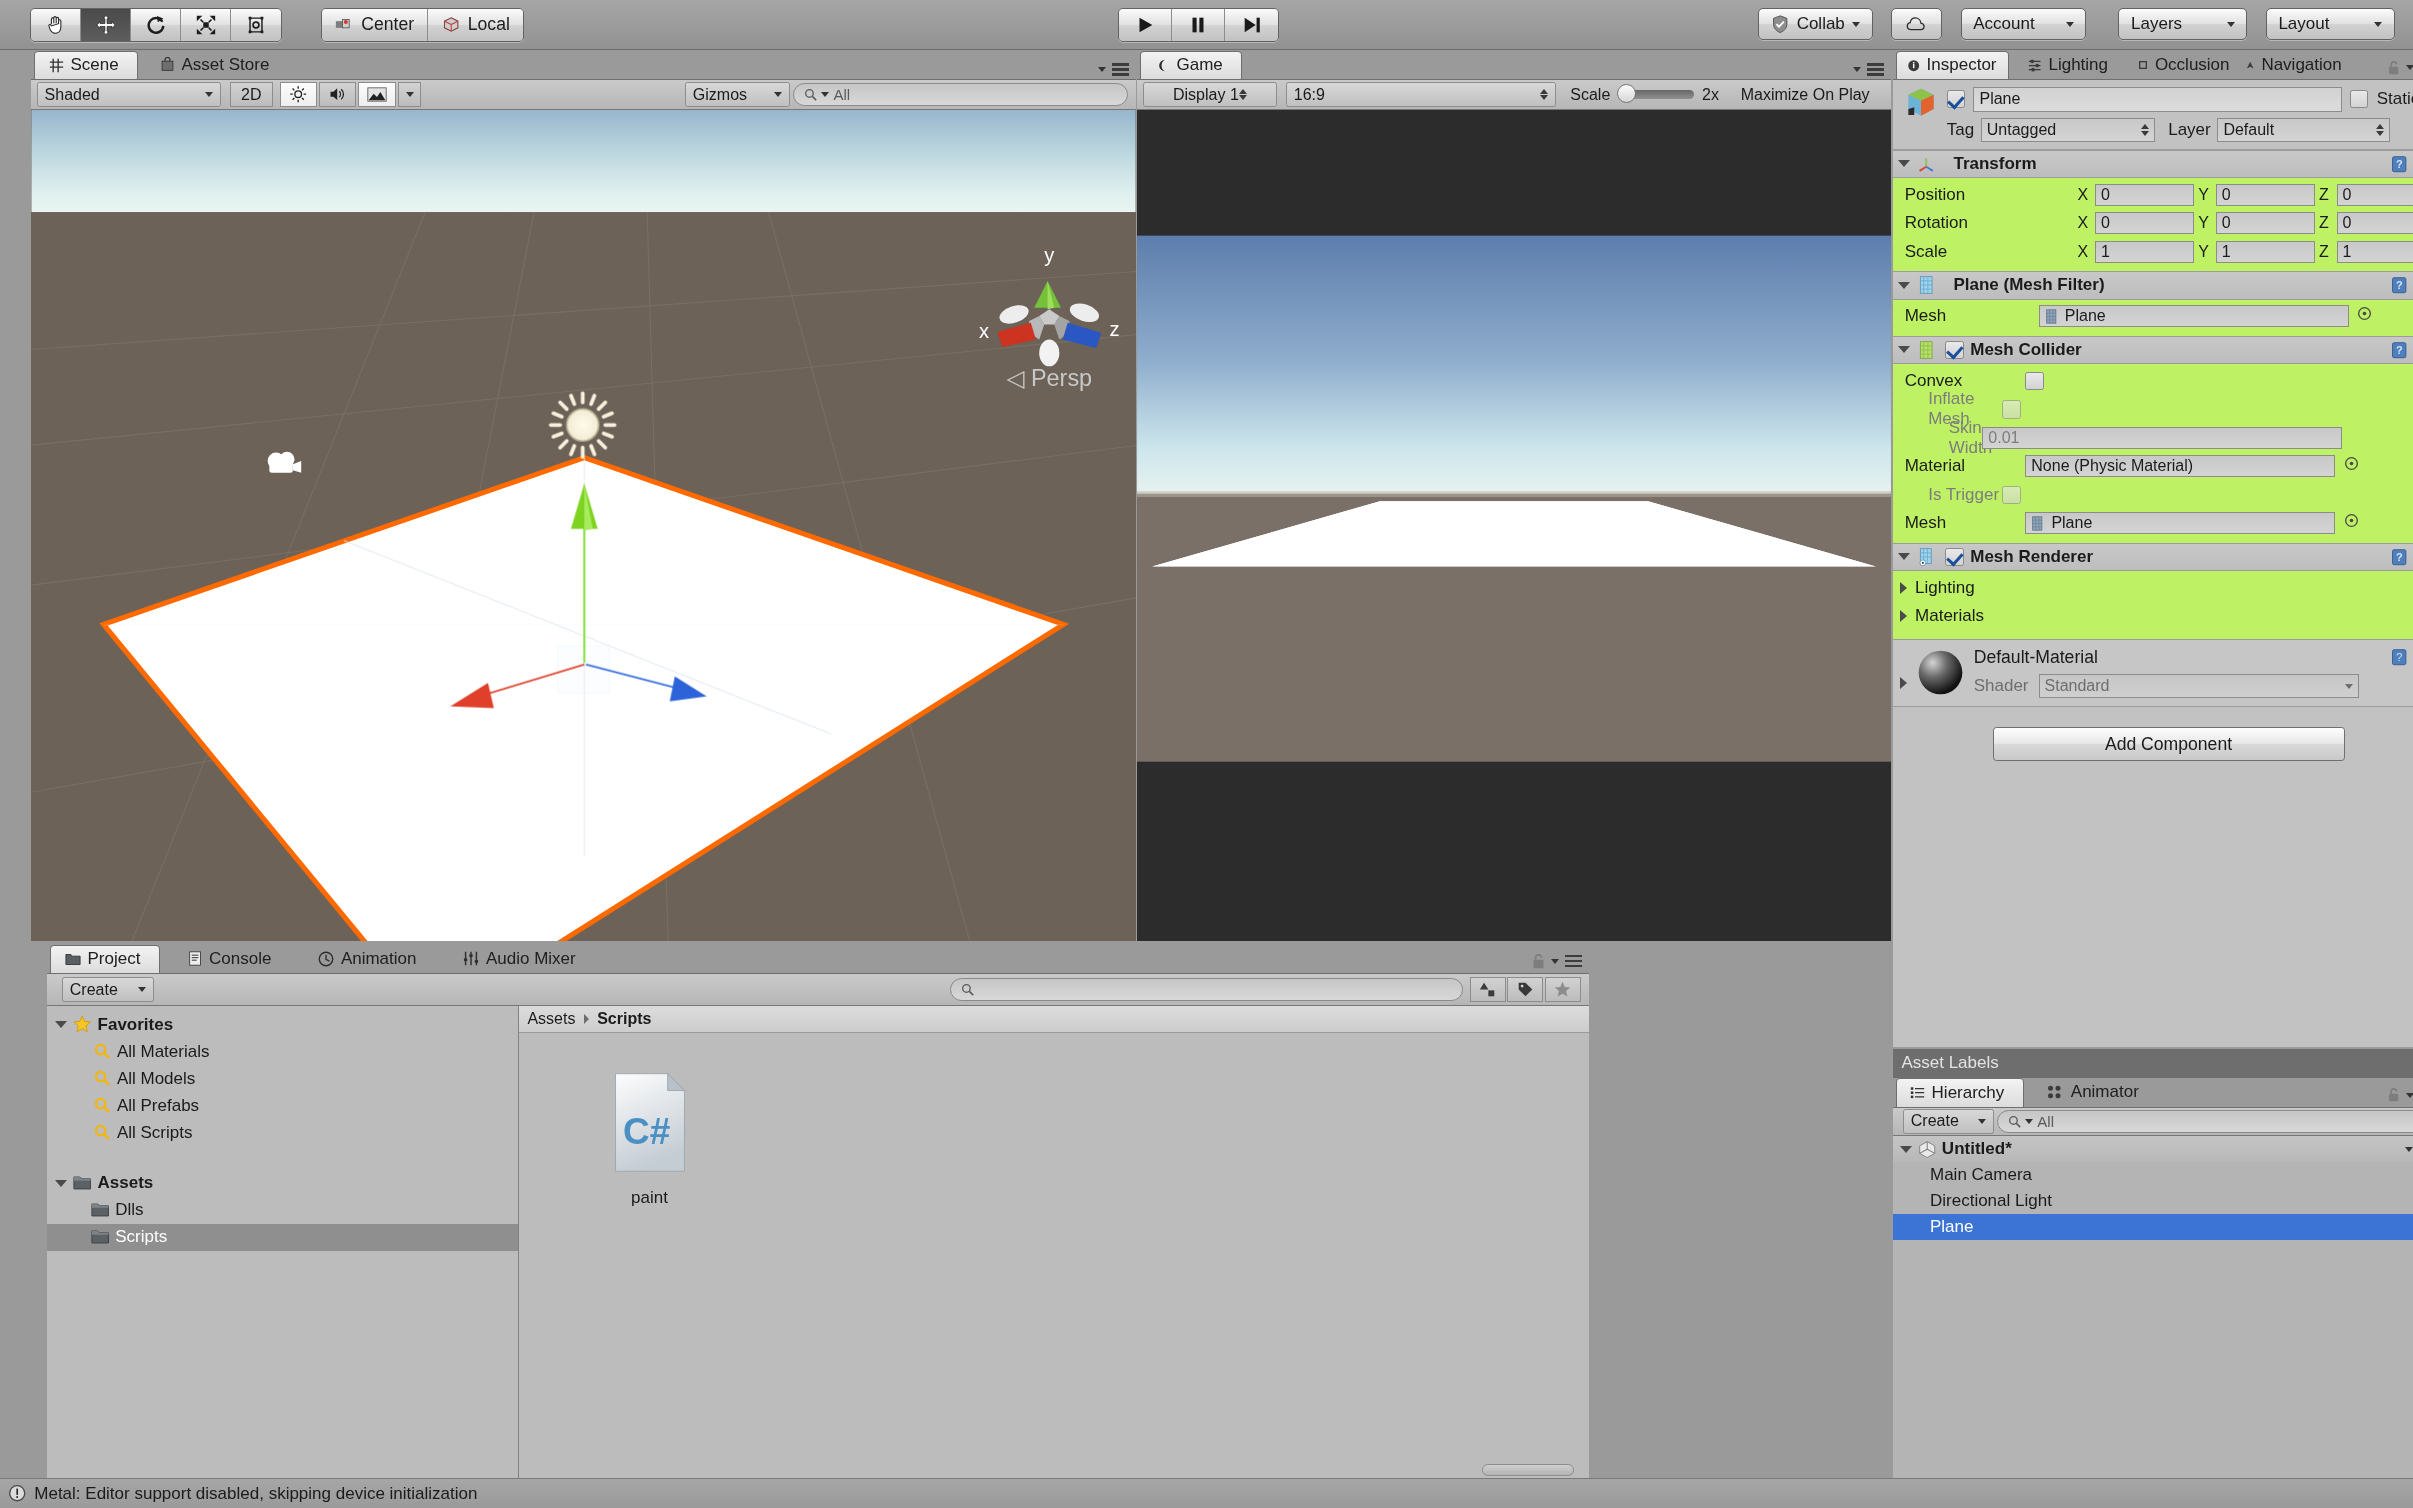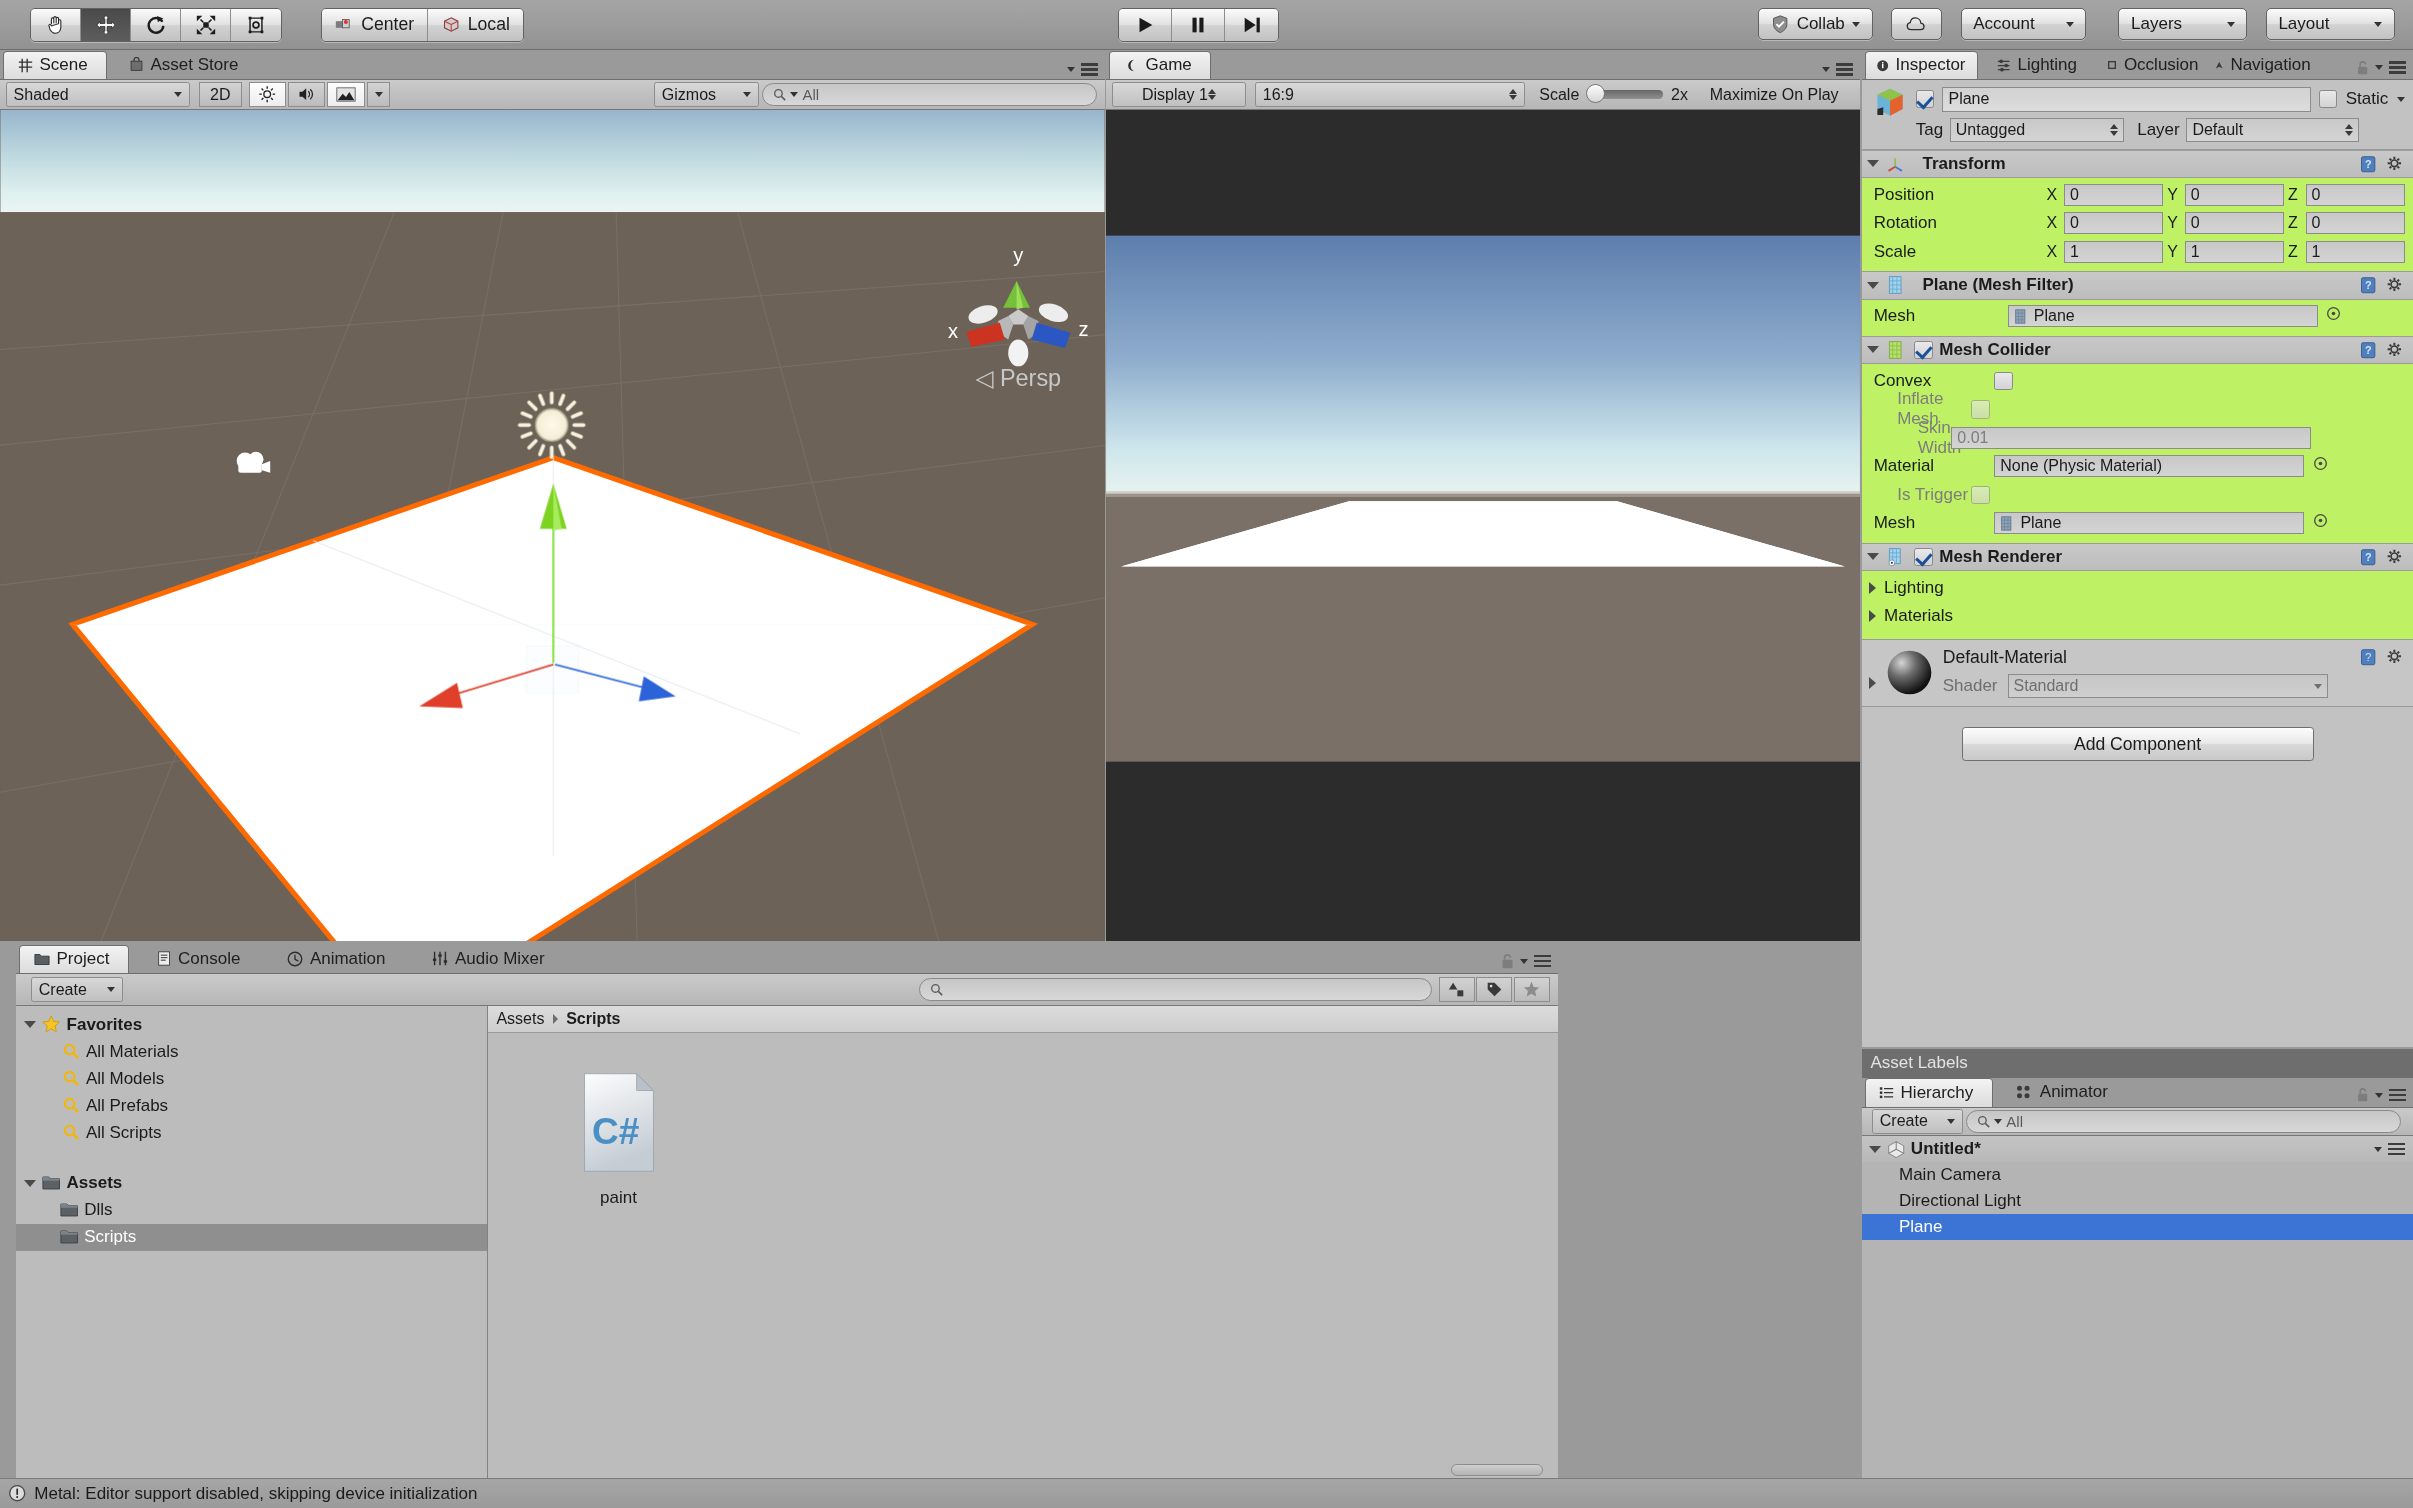--- a/index.html
+++ b/index.html
@@ -90,21 +90,21 @@
   }
   .sb-btn.on { background: linear-gradient(to bottom,#fdfdfd,#ededed); }
   .sb-search {
     height: 23.5px; border-radius: 11.7px; flex: 1;
     background: linear-gradient(to bottom,#c6c6c6,#d8d8d8);
     border: 0.8px solid #8a8a8a; display: flex; align-items: center;
     padding: 0 10px; font-size: 15px; color: #5a5a5a; gap: 4.2px;
   }
 
   
-  .panel { position: absolute; background: #9a9a9a; }
+  .panel { position: absolute; background: #9a9a9a; margin-left: 31px; }
 
   
   #scene-panel { left: 0; top: 50px; width: 1105px; height: 892px; }
   .scene-viewport { position: relative; width: 100%; height: 831px; overflow: hidden; background: #6d6357; }
 
   
   #game-panel { left: 1106px; top: 50px; width: 754px; height: 892px; }
   .game-viewport { position: relative; width: 100%; height: 831px; overflow: hidden; background: #2c2c2c; }
 
   

